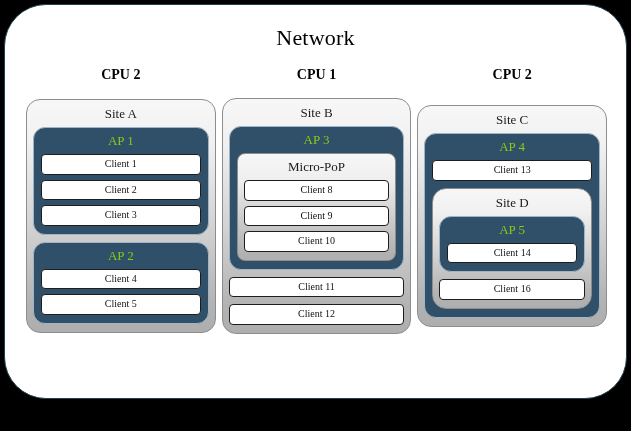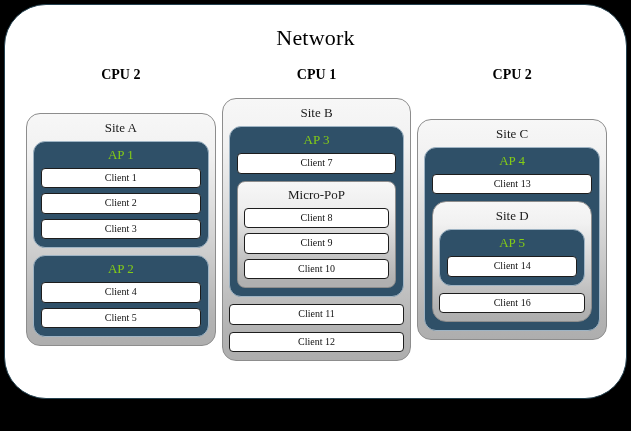--- a/index.html
+++ b/index.html
@@ -173,21 +173,20 @@
     </div>
 
     <div class="cpu-column">
       <div class="site-box">
         <div class="site-label">Site B</div>
 
         <div class="stack-lg">
           <div class="ap-box">
             <div class="ap-label">AP 3</div>
             <div class="stack-lg">
-              <div class="client-box">Client 7</div>
 
               <div class="pop-box">
                 <div class="pop-label">Micro-PoP</div>
                 <div class="stack">
                   <div class="client-box">Client 8</div>
                   <div class="client-box">Client 9</div>
                   <div class="client-box">Client 10</div>
                 </div>
               </div>
             </div>

